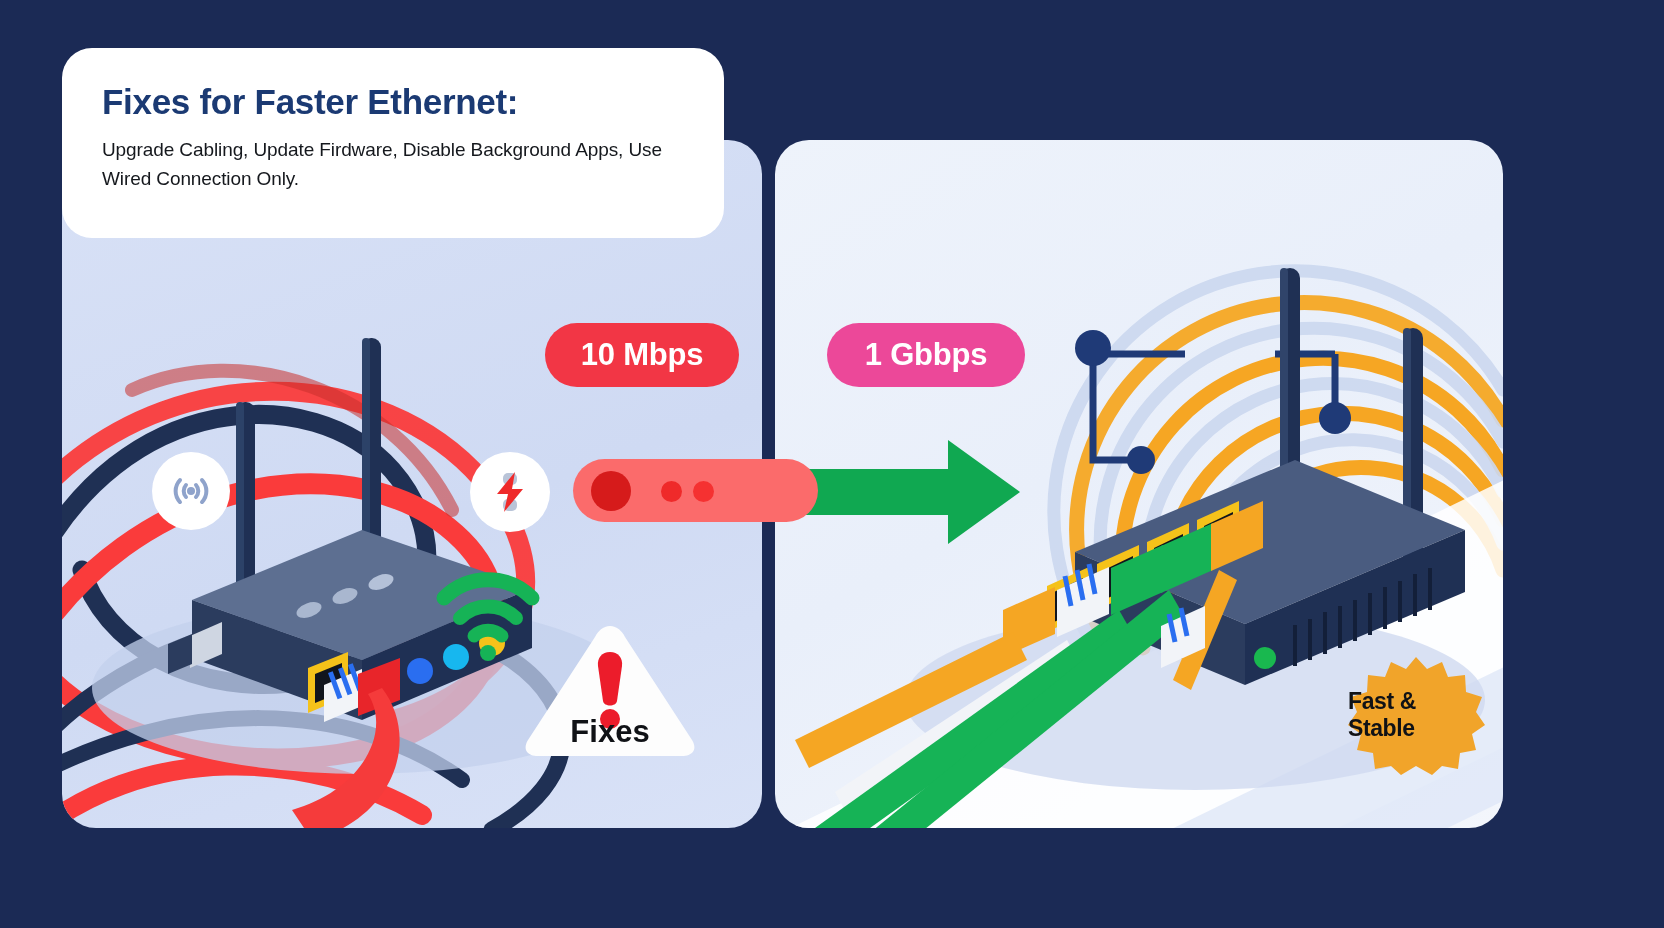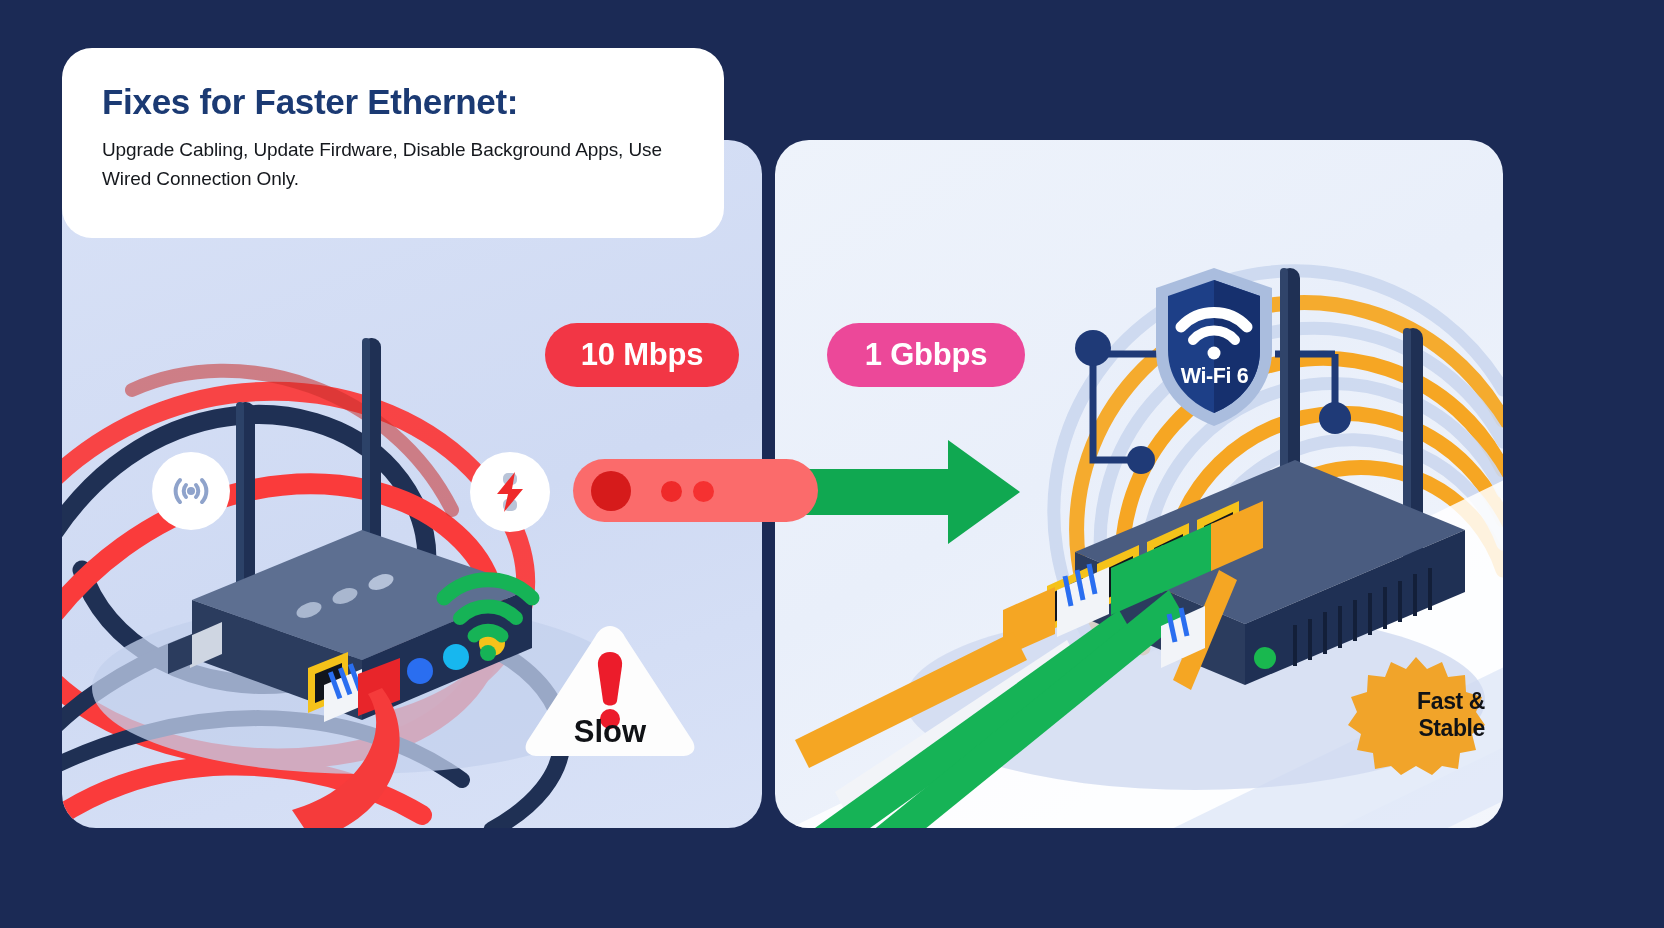--- a/index.html
+++ b/index.html
@@ -104,21 +104,21 @@
     position:absolute; left:0; right:0; top:96px; text-align:center;
     color:#fff; font-size:21.5px; font-weight:bold; letter-spacing:-.4px;
   }
 
   
   #badge-fast-stable {
     position:absolute; left:1348px; top:655px; width:137px; height:120px; z-index:35;
   }
   #badge-fast-stable .txt {
     position:absolute; inset:0; display:flex; flex-direction:column;
-    align-items:flex-end; justify-content:center; gap:1px;
+    align-items:flex-start; justify-content:center; gap:1px;
     color:#101216; font-size:23px; font-weight:bold; line-height:1.12;
     letter-spacing:-.4px;
   }
   svg { display:block; overflow:visible; }
 </style>
 </head>
 <body>
 
 <div id="stage">
 
@@ -352,40 +352,23 @@
       <path d="M0 31 L 178 31 L 178 2 L 250 54 L 178 106 L 178 77 L 0 77 Z" fill="#10a851"></path>
     </svg>
   </div>
 
   <div id="warn-slow">
     <svg width="180" height="135" viewBox="0 0 180 135">
       <path d="M90 4 C 97 4, 102 9, 105 15 L 172 118 C 178 128, 172 134, 162 134 L 18 134 C 8 134, 2 128, 8 118 L 75 15 C 78 9, 83 4, 90 4 Z" fill="#fdfdfd"></path>
       <path d="M90 30 C 98 30, 103 36, 102 44 L 97 79 C 96 85, 84 85, 83 79 L 78 44 C 77 36, 82 30, 90 30 Z" fill="#ec1c2b"></path>
       <circle cx="90" cy="97" r="10" fill="#ec1c2b"></circle>
     </svg>
-    <div class="lbl">Slow</div>
-  </div>
-
-  <div id="shield">
-    <svg width="125" height="160" viewBox="0 0 125 160" style="position:absolute;left:0;top:0">
-      <path d="M62 0 L 120 20 L 120 82 C 120 120, 94 146, 62 158 C 30 146, 4 120, 4 82 L 4 20 Z" fill="#aabdde"></path>
-      <path d="M62 12 L 108 28 L 108 82 C 108 113, 88 134, 62 145 C 36 134, 16 113, 16 82 L 16 28 Z" fill="#1d3f87"></path>
-      <path d="M62 12 L 108 28 L 108 82 C 108 113, 88 134, 62 145 Z" fill="#16306e"></path>
-    </svg>
-    <div class="wifi-w">
-      <svg width="76" height="50" viewBox="0 0 76 50">
-        <g fill="none" stroke="#ffffff" stroke-linecap="round">
-          <path d="M5 17 A 45 45 0 0 1 71 17" stroke-width="11"></path>
-          <path d="M17 30 A 28 28 0 0 1 59 30" stroke-width="10"></path>
-        </g>
-        <circle cx="38" cy="43" r="6.5" fill="#ffffff"></circle>
-      </svg>
-    </div>
-    <div class="lbl">Wi-Fi 6</div>
-  </div>
+    <div class="lbl">Fixes</div>
+  </div>
+
 
   <div id="badge-fast-stable">
     <svg width="137" height="120" viewBox="0 0 137 120" style="position:absolute;left:0;top:0">
       <path id="burst" d="
         M68 2 L79 14 L94 7 L100 22 L117 20 L118 37 L134 42 L128 57 L137 70 L124 79 L128 95
         L112 98 L110 114 L94 111 L84 120 L68 111 L53 120 L43 111 L27 114 L25 98 L9 95 L13 79
         L0 70 L9 57 L3 42 L19 37 L20 20 L37 22 L43 7 L58 14 Z" fill="#f1a42a"></path>
     </svg>
     <div class="txt">
       <span>Fast &amp;</span>

